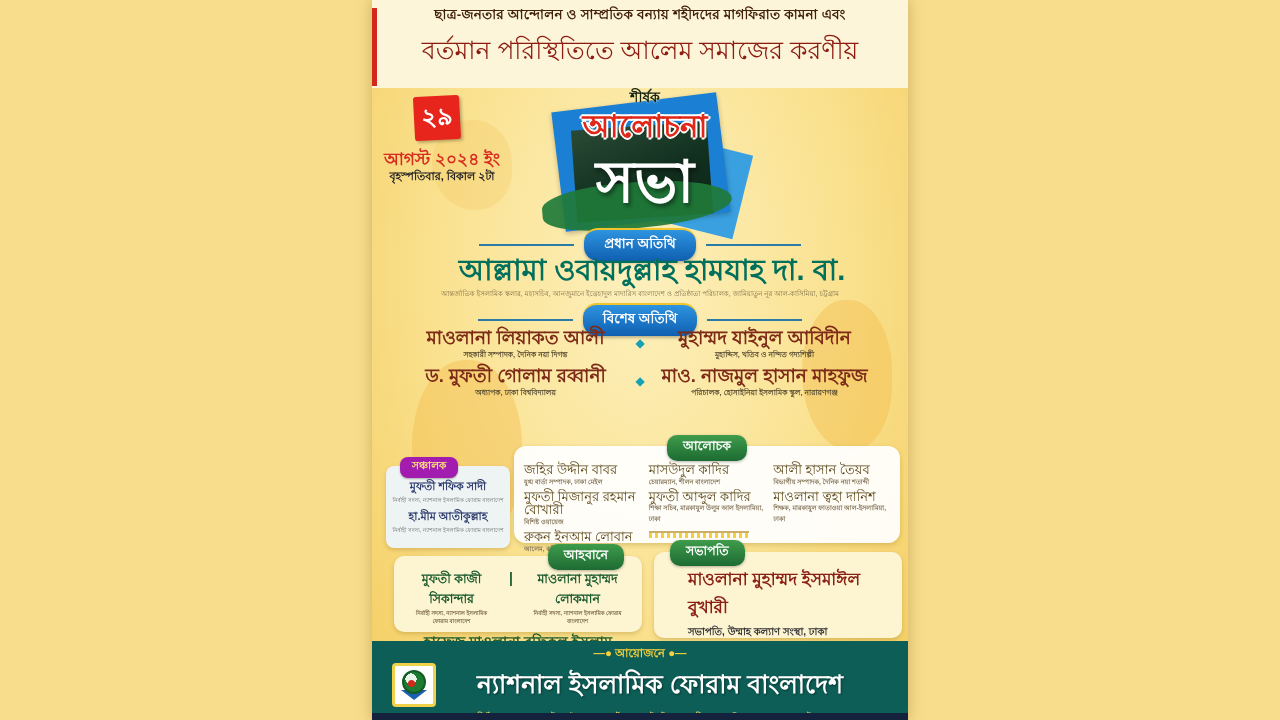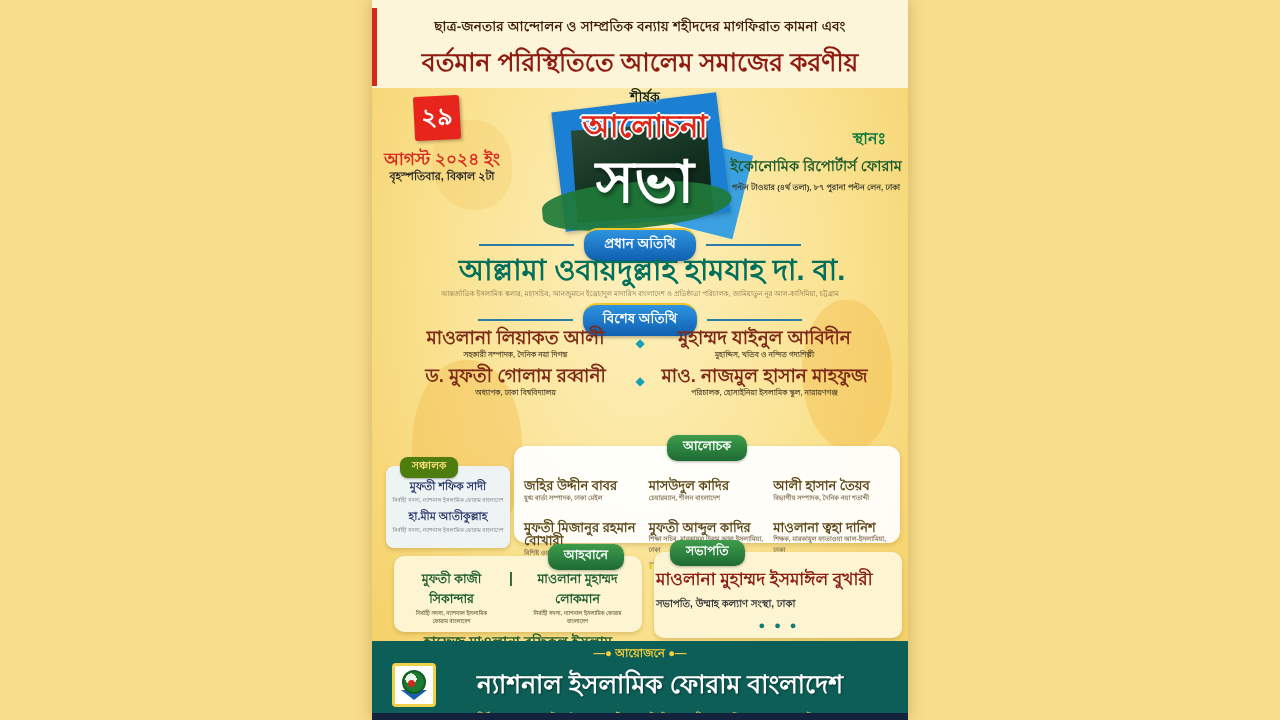--- a/index.html
+++ b/index.html
@@ -11,25 +11,25 @@
   }
   #poster {
     position:relative; width:536px; height:720px;
     background:radial-gradient(ellipse at 50% 38%, #fdf0bd 0%, #fae291 52%, #f4cd60 100%);
     box-shadow:0 0 14px rgba(120,90,20,.35);
   }
   .blob { position:absolute; background:#f2b845; opacity:.38; border-radius:50% 50% 45% 55%; }
   
   .header-band {
     position:absolute; top:0; left:0; width:100%; height:88px;
-    background:#fcf5d9; text-align:center; padding-top:16px;
+    background:#fcf5d9; text-align:center; padding-top:4px;
   }
   .red-strip { position:absolute; left:0; top:8px; width:5px; height:78px; background:#d3281c; }
   .h-line1 { font-size:13.5px; font-weight:bold; color:#42210b; letter-spacing:.2px; }
-  .h-line2 { font-size:25px; font-weight:bold; color:#8d1b10; margin-top:4px; }
+  .h-line2 { font-size:25px; font-weight:normal; color:#8d1b10; margin-top:4px; }
   
   .date-box {
     position:absolute; left:42px; top:96px; width:46px; height:44px;
     background:#e8251c; transform:rotate(-3deg); border-radius:3px;
     display:flex; align-items:center; justify-content:center;
     color:#fff; font-size:24px; font-weight:bold; box-shadow:2px 2px 3px rgba(0,0,0,.25);
   }
   .date-month { position:absolute; left:10px; top:146px; width:120px; text-align:center;
     color:#d92c20; font-weight:bold; font-size:17px; }
   .date-week { position:absolute; left:10px; top:168px; width:120px; text-align:center;
@@ -64,21 +64,21 @@
     background:linear-gradient(180deg,#2e94e0,#0f5fb0); color:#fff; font-weight:bold;
     font-size:13.5px; padding:3px 20px 5px; border-radius:14px;
     border-top:2px solid #f0c42a; box-shadow:0 2px 3px rgba(0,0,0,.25);
   }
   .badge-green {
     display:inline-block; background:linear-gradient(180deg,#3f9c4b,#1d6b33); color:#fff;
     font-weight:bold; font-size:12.5px; padding:2px 16px 4px; border-radius:10px;
     box-shadow:0 1px 3px rgba(0,0,0,.3);
   }
   .badge-red {
-    display:inline-block; background:#4d7c0f; color:#ffe27a; font-weight:bold;
+    display:inline-block; background:#a21caf; color:#ffe27a; font-weight:bold;
     font-size:10.5px; padding:1px 12px 3px; border-radius:8px; box-shadow:0 1px 2px rgba(0,0,0,.3);
   }
   
   .chief-name { position:absolute; top:247px; width:100%; text-align:center;
     color:#00705c; font-size:29px; font-weight:bold;margin-left:12px; }
   .chief-desc { position:absolute; top:288px; width:100%; text-align:center;
     color:#7c6a45; font-size:7px; }
   
   .sg-row { position:absolute; left:28px; width:480px; display:flex; justify-content:center; align-items:flex-start; }
   .sg-cell { flex:1; text-align:center; }
@@ -86,21 +86,21 @@
   .sg-sub { color:#5c4f33; font-size:7.5px; font-weight:bold; margin-top:1px; }
   .sg-diamond { color:#18a0b4; font-size:12px; padding-top:8px; width:18px; text-align:center; }
   
   .disc-box {
     position:absolute; left:142px; top:446px; width:386px; height:97px;
     background:rgba(255,255,255,.93); border-radius:12px; box-shadow:0 2px 5px rgba(150,110,20,.3);
   }
   .disc-badge { position:absolute; top:-11px; left:50%; transform:translateX(-50%); }
   .disc-cols { display:flex; padding:16px 10px 6px; gap:8px; }
   .disc-col { flex:1; text-align:left; }
-  .d-name { color:#5b4718; font-size:13px; font-weight:bold; line-height:1.05; margin-top:17px; }
+  .d-name { color:#5b4718; font-size:13px; font-weight:normal; line-height:1.05; margin-top:1px; }
   .d-sub { color:#84755a; font-size:6.5px; font-weight:bold; margin-bottom:2px; }
   .dash-deco { margin-top:6px; width:100px; height:7px;
     border-top:2px solid #c9b06a;
     background:repeating-linear-gradient(90deg,#f5d03c 0 3px,transparent 3px 6px); }
   
   .mod-box {
     position:absolute; left:14px; top:466px; width:124px; height:82px;
     background:#eef3f4; border-radius:8px; box-shadow:0 2px 4px rgba(150,110,20,.3);
     text-align:center; padding-top:12px;
   }
@@ -110,21 +110,21 @@
   
   .cream-box { position:absolute; background:#fdf4d2; border-radius:10px; box-shadow:0 2px 4px rgba(150,110,20,.3); }
   .conv-box { left:22px; top:556px; width:248px; height:76px; text-align:center; padding-top:14px; }
   .conv-badge { position:absolute; top:-12px; right:18px; }
   .conv-row1 { display:flex; justify-content:center; align-items:flex-start; }
   .conv-cell { padding:0 14px; }
   .c-name { color:#1d5c2e; font-size:12.5px; font-weight:bold; }
   .c-sub { color:#7a6a45; font-size:5.5px; font-weight:bold; }
   .c-pipe { color:#1d5c2e; font-weight:bold; font-size:14px; }
   .c-name2 { color:#1d5c2e; font-size:14.5px; font-weight:bold; margin-top:5px; }
-  .pres-box { left:282px; top:552px; width:248px; height:86px; padding:14px 0 0 2px; }
+  .pres-box { left:282px; top:552px; width:248px; height:86px; padding:14px 0 0 34px; }
   .pres-badge { position:absolute; top:-12px; left:16px; }
   .p-name { color:#8a1f14; font-size:17px; font-weight:bold; }
   .p-sub { color:#333; font-size:10px; font-weight:bold; margin-top:2px; }
   .p-dots { color:#0e7a72; font-size:11px; text-align:center; margin-top:6px; letter-spacing:3px; }
   
   .footer { position:absolute; left:0; top:641px; width:100%; height:72px; background:#0d5e57; }
   .f-org-label { text-align:center; color:#f5d03c; font-size:11.5px; font-weight:bold; padding-top:4px; }
   .f-logo {
     position:absolute; left:20px; top:22px; width:44px; height:44px;
     background:#fff; border:3px solid #f0d24a; border-radius:4px;
@@ -168,25 +168,20 @@
   <div class="logo-wrap">
     <div class="logo-diamond-back"></div>
     <div class="logo-diamond"></div>
     <div class="logo-photo"></div>
     <div class="logo-brush"></div>
     <div class="logo-sheershok">শীর্ষক</div>
     <div class="logo-alochona">আলোচনা</div>
     <div class="logo-sobha">সভা</div>
   </div>
 
-  <div class="venue">
-    <div class="venue-label">স্থানঃ</div>
-    <div class="venue-name">ইকোনোমিক রিপোর্টার্স ফোরাম</div>
-    <div class="venue-addr">পল্টন টাওয়ার (৪র্থ তলা), ৮৭ পুরানা পল্টন লেন, ঢাকা</div>
-  </div>
 
   <div class="pill-row" style="top:228px;">
     <div class="pill-line"></div>
     <div class="pill-blue">প্রধান অতিথি</div>
     <div class="pill-line"></div>
   </div>
   <div class="chief-name">আল্লামা ওবায়দুল্লাহ হামযাহ দা. বা.</div>
   <div class="chief-desc">আন্তর্জাতিক ইসলামিক স্কলার, মহাসচিব, আনজুমানে ইত্তেহাদুল মাদারিস বাংলাদেশ ও প্রতিষ্ঠাতা পরিচালক, জামিয়াতুন নূর আল-কাসিমিয়া, চট্টগ্রাম</div>
 
   <div class="pill-row" style="top:303px;">

